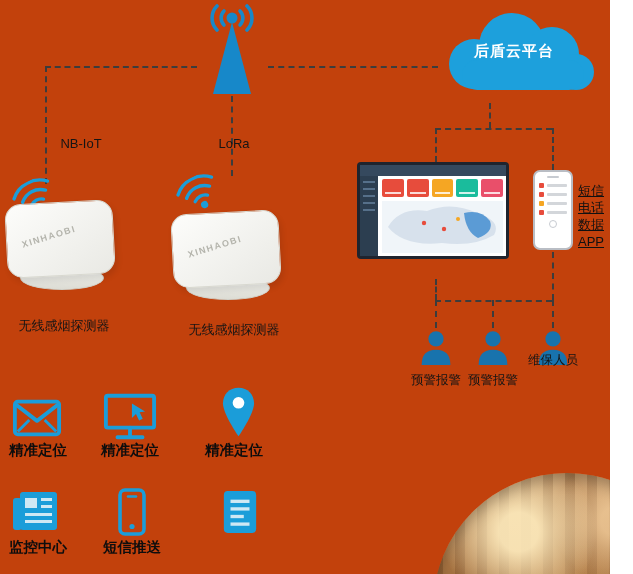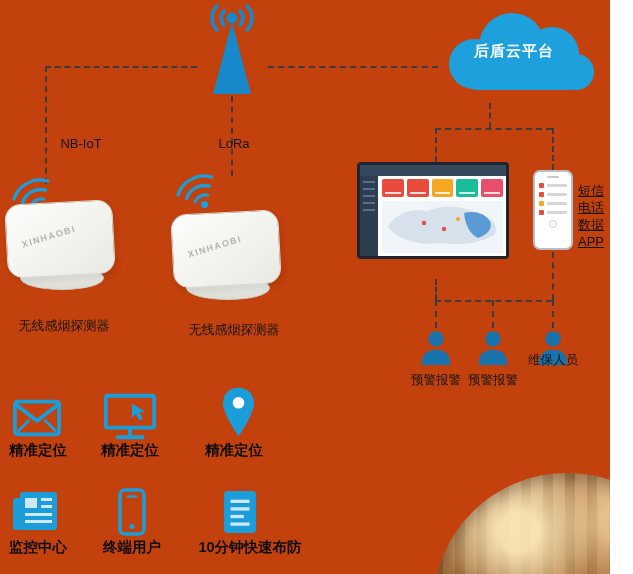--- a/index.html
+++ b/index.html
@@ -241,26 +241,25 @@
     <rect x="14" y="23" width="27" height="3" fill="#cfe8f4"></rect>
     <rect x="14" y="30" width="27" height="3" fill="#cfe8f4"></rect>
   </svg>
   <div class="feat-lbl" style="left:0px;top:538px;width:76px">监控中心</div>
 
   <svg class="abs" style="left:117px;top:488px" width="30" height="48" viewBox="0 0 30 48">
     <rect x="3" y="2" width="24" height="44" rx="5" stroke="#1b9dd9" stroke-width="3.6" fill="none"></rect>
     <path d="M11 8.5 H19" stroke="#1b9dd9" stroke-width="2.6" stroke-linecap="round"></path>
     <circle cx="15" cy="38.5" r="2.6" fill="#1b9dd9"></circle>
   </svg>
-  <div class="feat-lbl" style="left:94px;top:538px;width:76px">终端用户</div>
+  <div class="feat-lbl" style="left:94px;top:538px;width:76px">短信推送</div>
 
   <svg class="abs" style="left:221px;top:488px" width="38" height="48" viewBox="0 0 40 48">
     <rect x="3" y="2" width="34" height="44" rx="4" fill="#1b9dd9"></rect>
     <rect x="10" y="11" width="20" height="3.5" fill="#cfe8f4"></rect>
     <rect x="10" y="19" width="20" height="3.5" fill="#cfe8f4"></rect>
     <rect x="10" y="27" width="14" height="3.5" fill="#cfe8f4"></rect>
     <rect x="10" y="35" width="20" height="3.5" fill="#cfe8f4"></rect>
   </svg>
-  <div class="feat-lbl" style="left:172px;top:538px;width:156px">10分钟快速布防</div>
 
   <div class="photo"></div>
 
 </div>
 
 </body></html>

